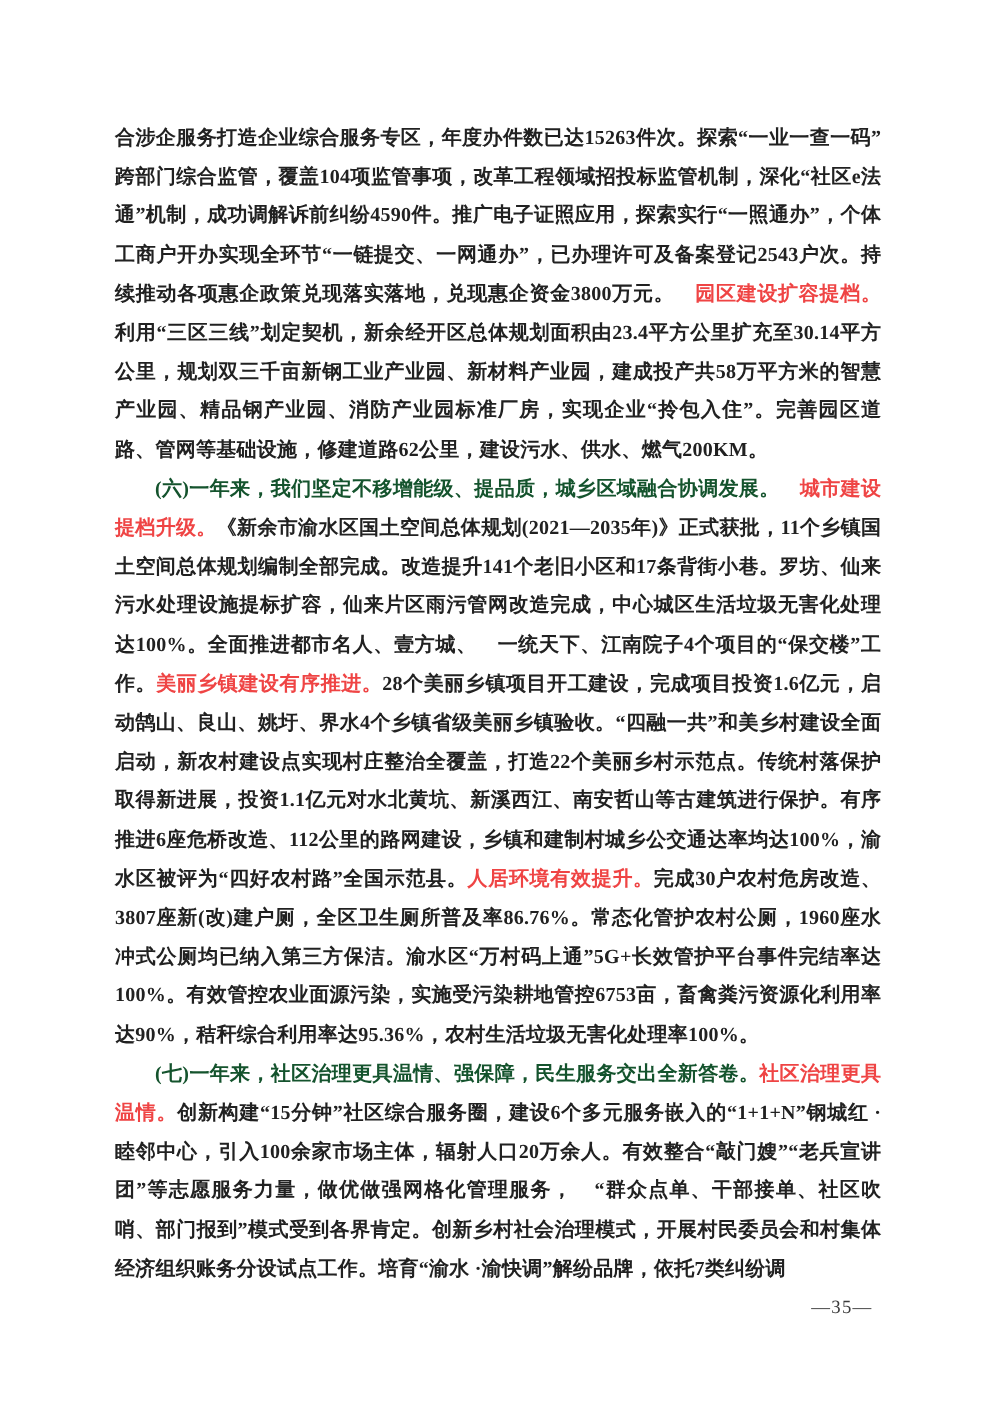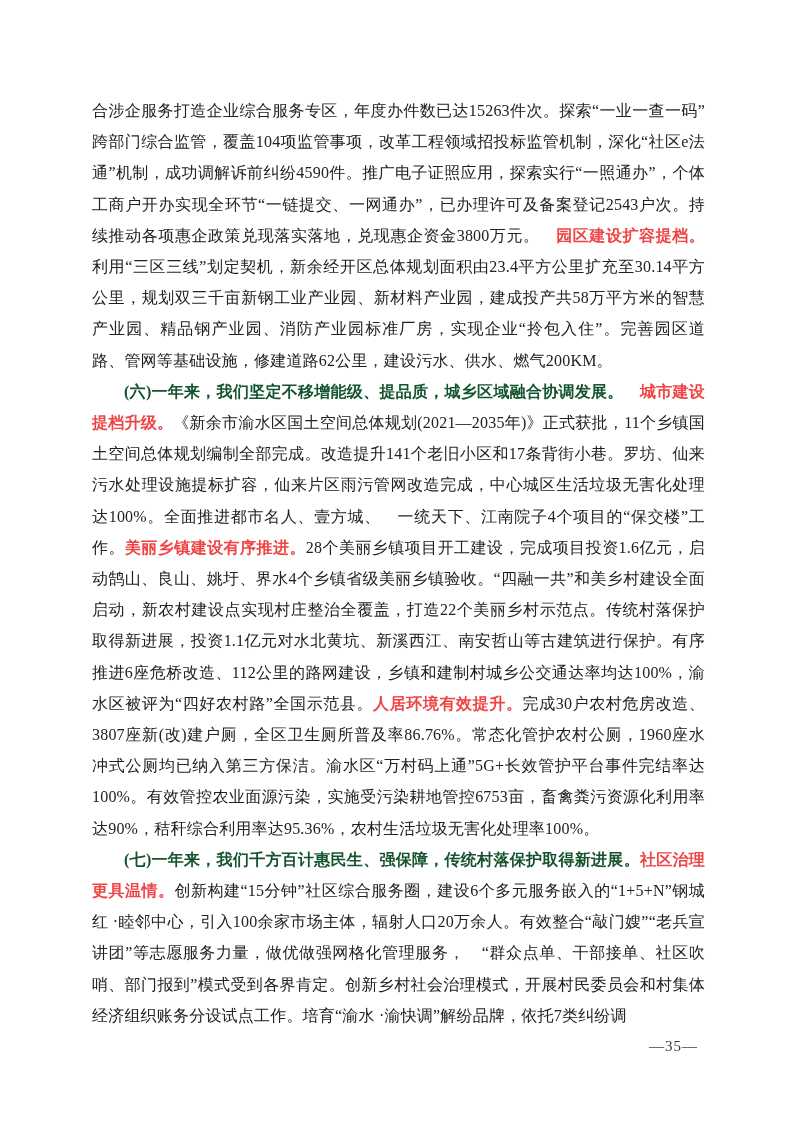--- a/index.html
+++ b/index.html
@@ -28,21 +28,21 @@
     letter-spacing: 0.2px;
   }
   .para {
     margin: 0;
     padding: 0;
     text-indent: 2em;
   }
   .para.first {
     text-indent: 0;
   }
-  .run { font-weight: normal; }
+  .run { font-weight: bold; }
   .run.bold { font-weight: bold; color: #ef4444; }
   .run.lead { font-weight: bold; color: #14532d; }
   .page-number {
     position: absolute;
     top: 1038px;
     right: 95px;
     font-size: 15px;
     color: #3a3a3a;
     letter-spacing: 1px;
     font-family: Liberation Serif, serif;
@@ -57,20 +57,20 @@
 
     <p class="para first">
       <span class="run">合涉企服务打造企业综合服务专区，年度办件数已达15263件次。探索“一业一查一码”跨部门综合监管，覆盖104项监管事项，改革工程领域招投标监管机制，深化“社区e法通”机制，成功调解诉前纠纷4590件。推广电子证照应用，探索实行“一照通办”，个体工商户开办实现全环节“一链提交、一网通办”，已办理许可及备案登记2543户次。持续推动各项惠企政策兑现落实落地，兑现惠企资金3800万元。　</span><span class="run bold">园区建设扩容提档。</span><span class="run">利用“三区三线”划定契机，新余经开区总体规划面积由23.4平方公里扩充至30.14平方公里，规划双三千亩新钢工业产业园、新材料产业园，建成投产共58万平方米的智慧产业园、精品钢产业园、消防产业园标准厂房，实现企业“拎包入住”。完善园区道路、管网等基础设施，修建道路62公里，建设污水、供水、燃气200KM。</span>
     </p>
 
     <p class="para">
       <span class="run lead">(六)一年来，我们坚定不移增能级、提品质，城乡区域融合协调发展。　</span><span class="run bold">城市建设提档升级。</span><span class="run">《新余市渝水区国土空间总体规划(2021—2035年)》正式获批，11个乡镇国土空间总体规划编制全部完成。改造提升141个老旧小区和17条背街小巷。罗坊、仙来污水处理设施提标扩容，仙来片区雨污管网改造完成，中心城区生活垃圾无害化处理达100%。全面推进都市名人、壹方城、　一统天下、江南院子4个项目的“保交楼”工作。</span><span class="run bold">美丽乡镇建设有序推进。</span><span class="run">28个美丽乡镇项目开工建设，完成项目投资1.6亿元，启动鹄山、良山、姚圩、界水4个乡镇省级美丽乡镇验收。“四融一共”和美乡村建设全面启动，新农村建设点实现村庄整治全覆盖，打造22个美丽乡村示范点。传统村落保护取得新进展，投资1.1亿元对水北黄坑、新溪西江、南安哲山等古建筑进行保护。有序推进6座危桥改造、112公里的路网建设，乡镇和建制村城乡公交通达率均达100%，渝水区被评为“四好农村路”全国示范县。</span><span class="run bold">人居环境有效提升。</span><span class="run">完成30户农村危房改造、3807座新(改)建户厕，全区卫生厕所普及率86.76%。常态化管护农村公厕，1960座水冲式公厕均已纳入第三方保洁。渝水区“万村码上通”5G+长效管护平台事件完结率达100%。有效管控农业面源污染，实施受污染耕地管控6753亩，畜禽粪污资源化利用率达90%，秸秆综合利用率达95.36%，农村生活垃圾无害化处理率100%。</span>
     </p>
 
     <p class="para">
-      <span class="run lead">(七)一年来，我们千方百计惠民生、强保障，传统村落保护取得新进展。</span><span class="run bold">社区治理更具温情。</span><span class="run">创新构建“15分钟”社区综合服务圈，建设6个多元服务嵌入的“1+5+N”钢城红 ·睦邻中心，引入100余家市场主体，辐射人口20万余人。有效整合“敲门嫂”“老兵宣讲团”等志愿服务力量，做优做强网格化管理服务，　“群众点单、干部接单、社区吹哨、部门报到”模式受到各界肯定。创新乡村社会治理模式，开展村民委员会和村集体经济组织账务分设试点工作。培育“渝水 ·渝快调”解纷品牌，依托7类纠纷调</span>
+      <span class="run lead">(七)一年来，社区治理更具温情、强保障，民生服务交出全新答卷。</span><span class="run bold">社区治理更具温情。</span><span class="run">创新构建“15分钟”社区综合服务圈，建设6个多元服务嵌入的“1+1+N”钢城红 ·睦邻中心，引入100余家市场主体，辐射人口20万余人。有效整合“敲门嫂”“老兵宣讲团”等志愿服务力量，做优做强网格化管理服务，　“群众点单、干部接单、社区吹哨、部门报到”模式受到各界肯定。创新乡村社会治理模式，开展村民委员会和村集体经济组织账务分设试点工作。培育“渝水 ·渝快调”解纷品牌，依托7类纠纷调</span>
     </p>
 
   </div>
 
   <div class="page-number">—35—</div>
 
 </div>
 
 </body></html>

